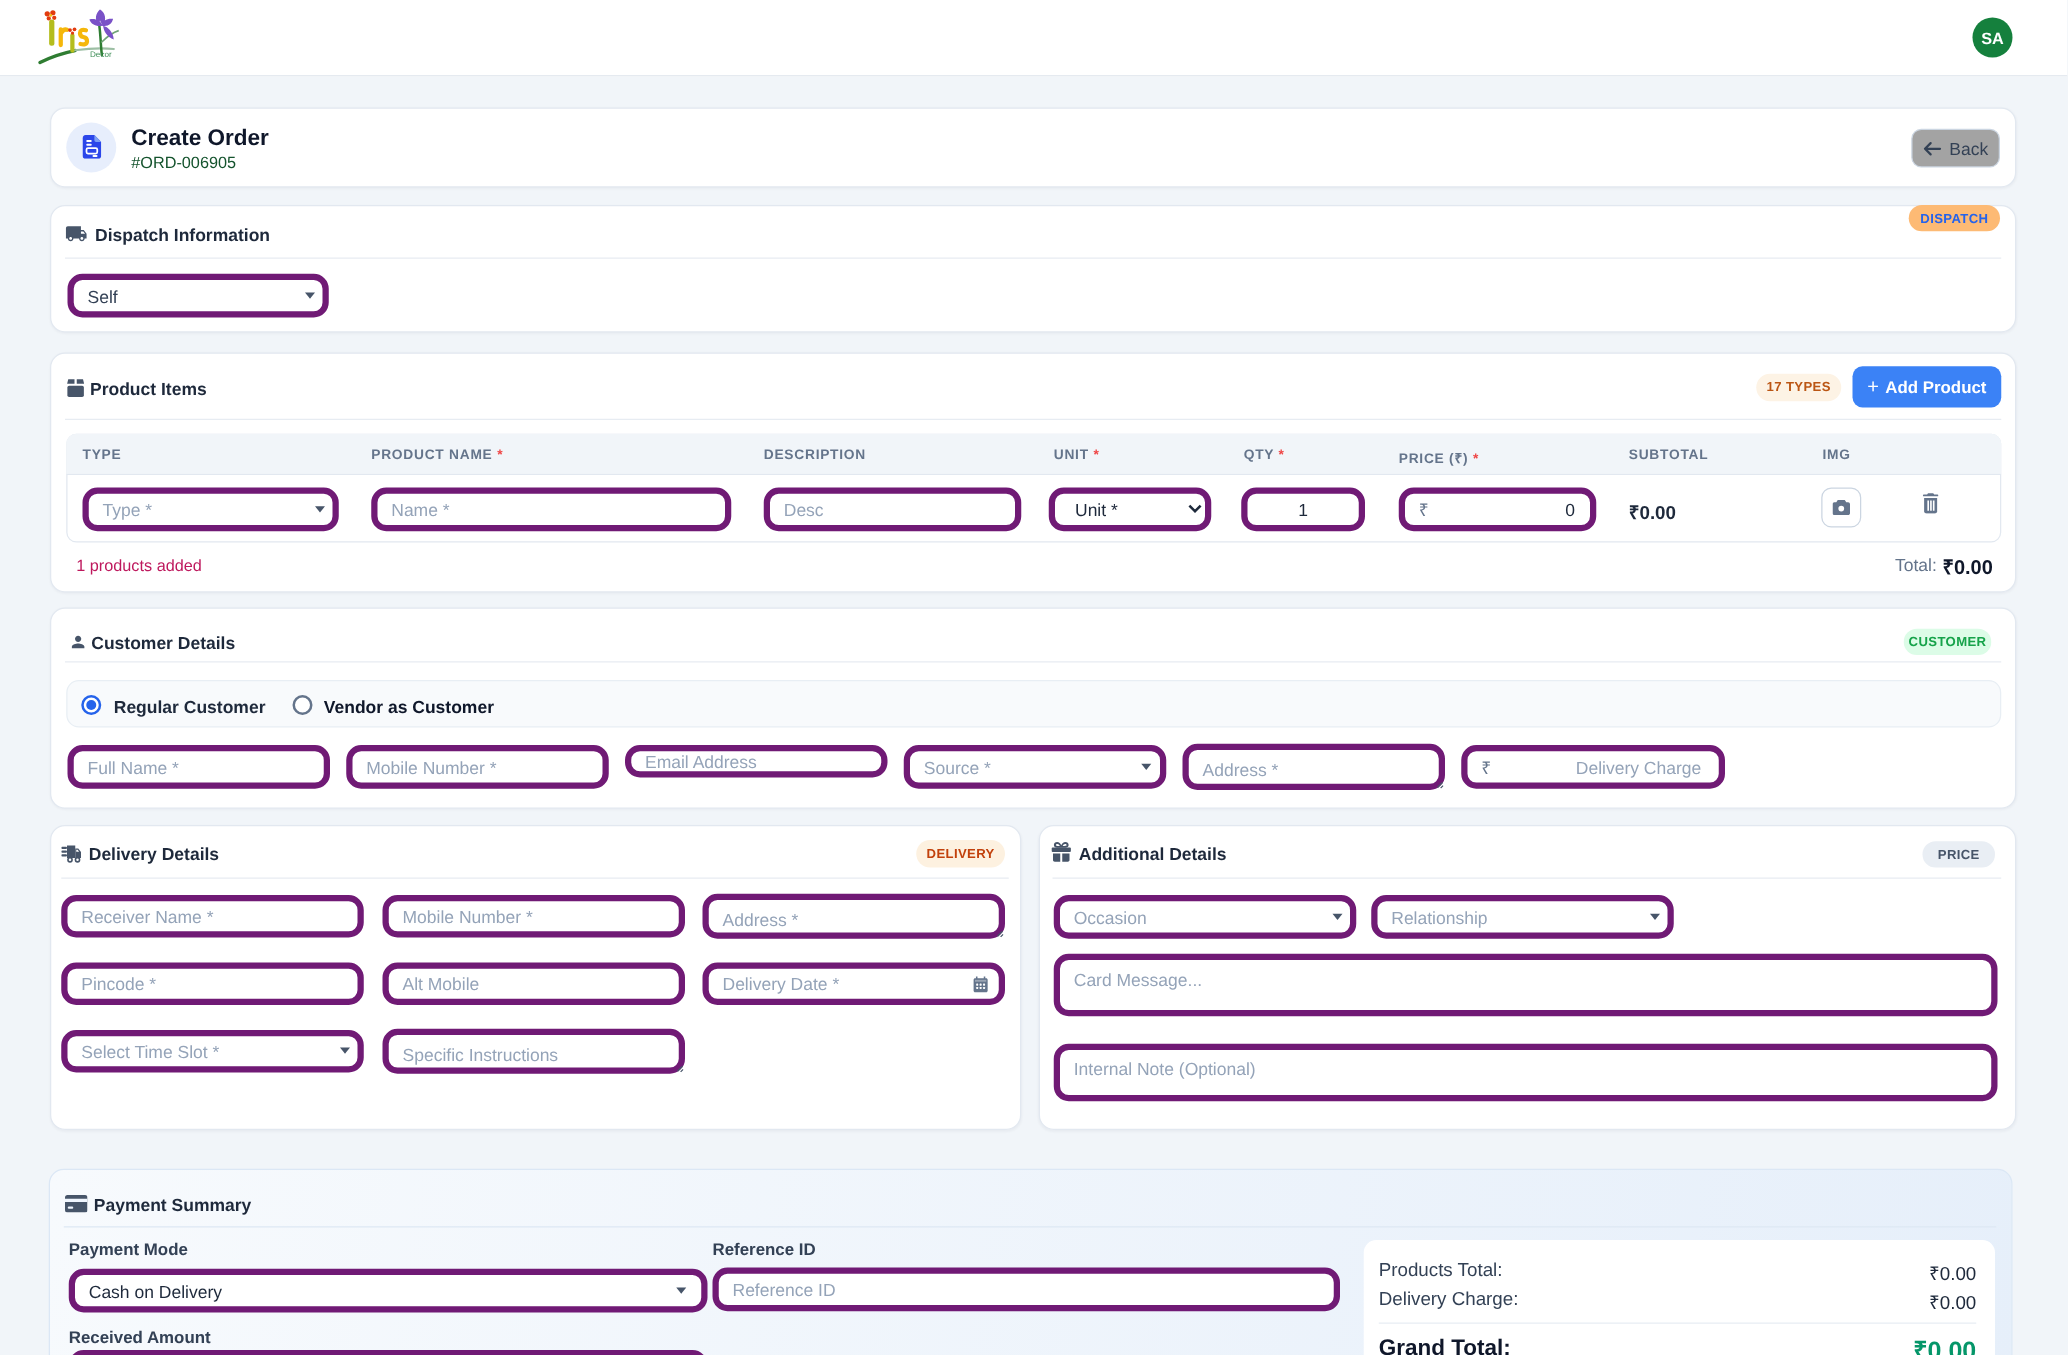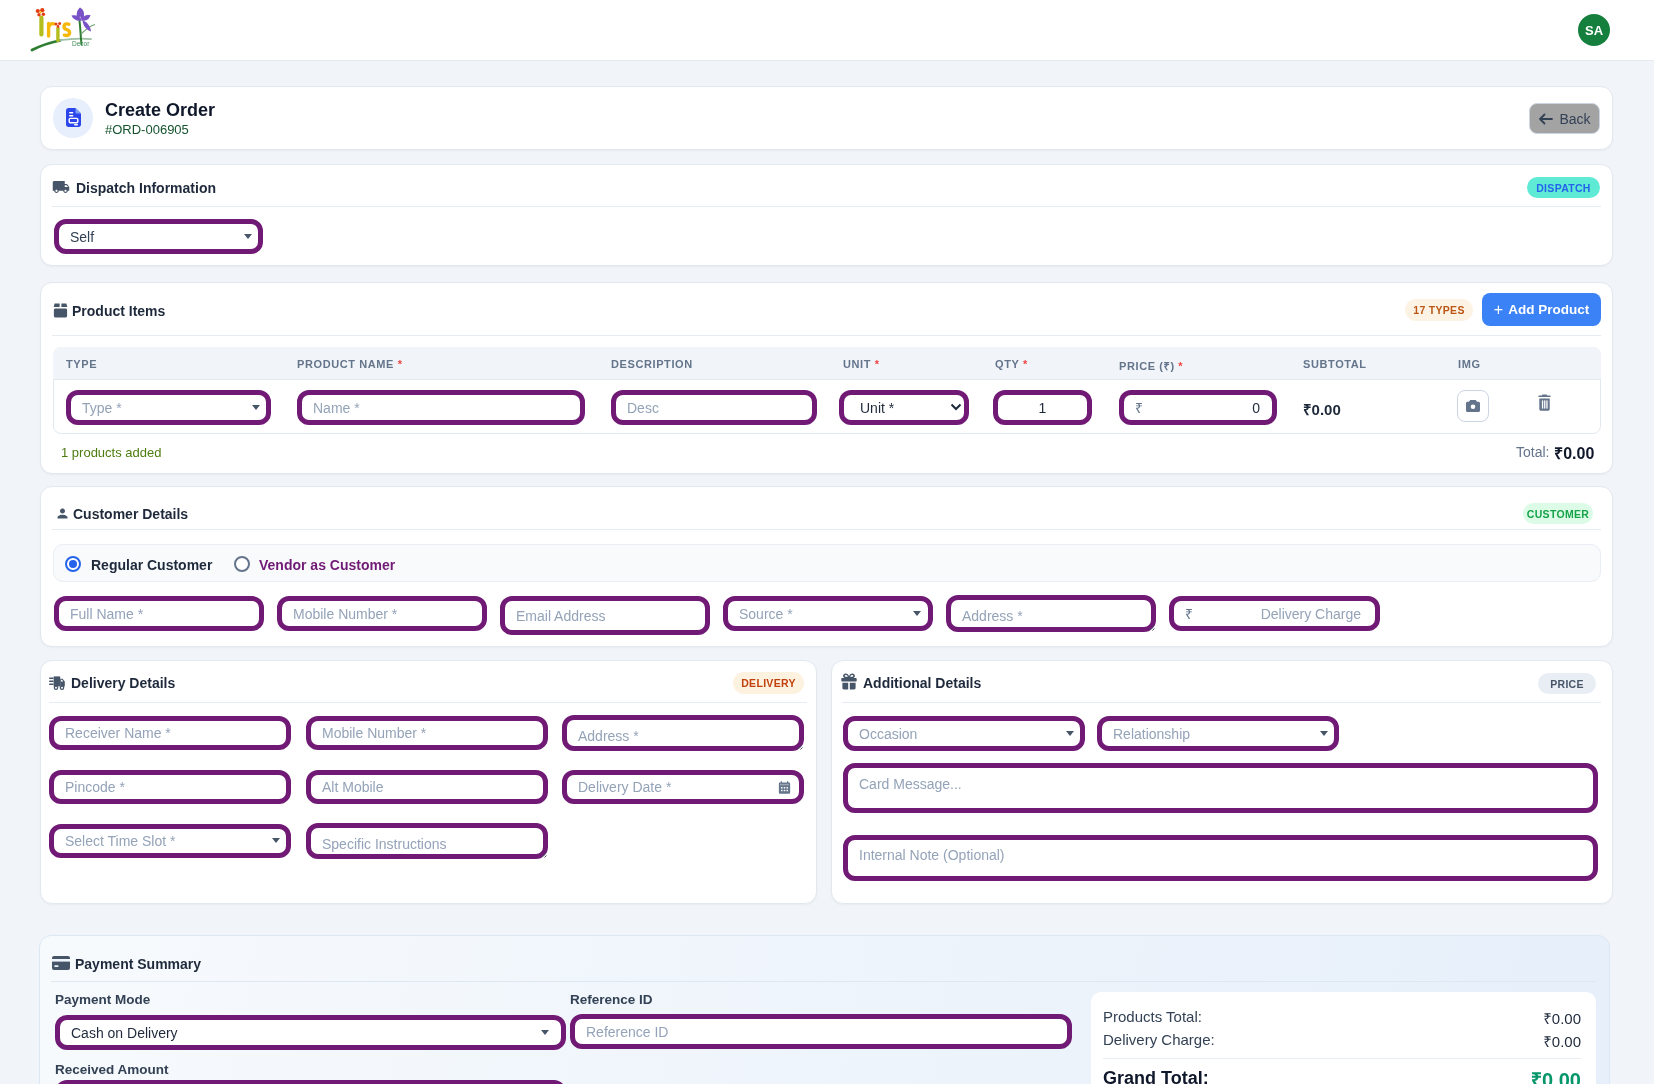--- a/index.html
+++ b/index.html
@@ -75,21 +75,21 @@
 <div class="abs" style="left:105px;top:122px;font-size:13px;color:#14532d;">#ORD-006905</div>
 <div class="abs" style="left:1529px;top:103px;width:71px;height:31px;border:1px solid #cbd5e1;border-radius:8px;background:#a3a3a3;display:flex;align-items:center;justify-content:center;font-size:14px;color:#334155;gap:6px;"><svg width="15" height="12" viewBox="0 0 15 12">
       <path d="M14 6 L2 6 M6.5 1.5 L2 6 L6.5 10.5" stroke="#334155" stroke-width="1.8" fill="none" stroke-linecap="round" stroke-linejoin="round"></path>
     </svg>Back</div>
 
 <div class="card" style="left:40px;top:164px;width:1573px;height:102px;"></div>
 <svg class="abs" style="left:52px;top:178px;" width="18" height="18" viewBox="0 0 24 24">
     <path d="M20 8h-3V4H3c-1.1 0-2 .9-2 2v11h2c0 1.66 1.34 3 3 3s3-1.34 3-3h6c0 1.66 1.34 3 3 3s3-1.34 3-3h2v-5l-3-4zM6 18.5c-.83 0-1.5-.67-1.5-1.5s.67-1.5 1.5-1.5 1.5.67 1.5 1.5-.67 1.5-1.5 1.5zm13.5-9 1.96 2.5H17V9.5h2.5zm-1.5 9c-.83 0-1.5-.67-1.5-1.5s.67-1.5 1.5-1.5 1.5.67 1.5 1.5-.67 1.5-1.5 1.5z" fill="#475569"></path>
   </svg>
 <div class="stitle" style="left:76px;top:180px;">Dispatch Information</div>
-<div class="badge" style="left:1527px;top:177px;width:73px;height:21px;background:#5eead4;color:#2563eb;">DISPATCH</div>
+<div class="badge" style="left:1527px;top:164px;width:73px;height:21px;background:#fdba74;color:#2563eb;">DISPATCH</div>
 <div class="sep" style="left:52px;top:206px;width:1549px;"></div>
 <div class="inp" style="left:54px;top:219px;width:209px;height:35px;">
     <span class="ph" style="color:#334155;">Self</span>
   </div>
 <div class="chev" style="left:244px;top:234px;"></div>
 
 <div class="card" style="left:40px;top:282px;width:1573px;height:192px;"></div>
 <svg class="abs" style="left:53px;top:303px;" width="15" height="15" viewBox="0 0 15 15">
 <g fill="#475569">
 <path d="M1.6 0.4 L6.6 0.4 L6.6 4 L0.7 4 Z"></path>
@@ -143,45 +143,45 @@
 <circle cx="7" cy="6.8" r="2.3" fill="#fff"></circle>
 </svg>
 <svg class="abs" style="left:1538px;top:394px;" width="13" height="17" viewBox="0 0 13 17">
 <path d="M4.4 0.6 L8.6 0.6 L9.3 1.6 L12 1.6 C12.4 1.6 12.7 1.9 12.7 2.3 C12.7 2.7 12.4 3 12 3 L1 3 C0.6 3 0.3 2.7 0.3 2.3 C0.3 1.9 0.6 1.6 1 1.6 L3.7 1.6 Z" fill="#64748b"></path>
 <path d="M1.3 4.4 L11.7 4.4 L11.7 15 C11.7 16 10.9 16.8 9.9 16.8 L3.1 16.8 C2.1 16.8 1.3 16 1.3 15 Z" fill="#64748b"></path>
 <rect x="3.9" y="6.4" width="1.3" height="8.2" fill="#fff"></rect>
 <rect x="6.1" y="6.4" width="1.3" height="8.2" fill="#fff"></rect>
 <rect x="8.3" y="6.4" width="1.3" height="8.2" fill="#fff"></rect>
 </svg>
 
-<div class="abs" style="left:61px;top:445px;font-size:13px;color:#4d7c0f;">1 products added</div>
+<div class="abs" style="left:61px;top:445px;font-size:13px;color:#be185d;">1 products added</div>
 <div class="abs" style="left:1516px;top:444px;font-size:14px;color:#64748b;">Total:</div>
 <div class="abs" style="left:1554px;top:442px;font-size:16px;font-weight:bold;color:#0f172a;">₹0.00</div>
 
 <div class="card" style="left:40px;top:486px;width:1573px;height:161px;"></div>
 <svg class="abs" style="left:55px;top:506px;" width="15" height="15" viewBox="0 0 24 24">
     <path d="M12 12c2.21 0 4-1.79 4-4s-1.79-4-4-4-4 1.79-4 4 1.79 4 4 4zm0 2c-2.67 0-8 1.34-8 4v2h16v-2c0-2.66-5.33-4-8-4z" fill="#475569"></path>
   </svg>
 <div class="stitle" style="left:73px;top:506px;">Customer Details</div>
 <div class="badge" style="left:1523px;top:503px;width:70px;height:21px;background:#dcfce7;color:#16a34a;">CUSTOMER</div>
 <div class="sep" style="left:52px;top:529px;width:1549px;"></div>
 <div class="abs" style="left:53px;top:544px;width:1548px;height:38px;background:#f8fafc;border:1px solid #e8eef4;border-radius:10px;"></div>
 <div class="abs" style="left:65px;top:556px;width:16px;height:16px;border-radius:50%;border:2px solid #2563eb;background:#fff;"></div>
 <div class="abs" style="left:69px;top:560px;width:8px;height:8px;border-radius:50%;background:#2563eb;"></div>
 <div class="abs" style="left:91px;top:557px;font-size:14px;font-weight:bold;color:#1e293b;">Regular Customer</div>
 <div class="abs" style="left:234px;top:556px;width:16px;height:16px;border-radius:50%;border:2px solid #64748b;background:#fff;"></div>
-<div class="abs" style="left:259px;top:557px;font-size:14px;font-weight:bold;color:#701a75;">Vendor as Customer</div>
+<div class="abs" style="left:259px;top:557px;font-size:14px;font-weight:bold;color:#0f172a;">Vendor as Customer</div>
 
 <div class="inp" style="left:54px;top:596px;width:210px;height:35px;">
     <span class="ph">Full Name *</span>
   </div>
 <div class="inp" style="left:277px;top:596px;width:210px;height:35px;">
     <span class="ph">Mobile Number *</span>
   </div>
-<div class="inp" style="left:500px;top:596px;width:210px;height:39px;">
+<div class="inp" style="left:500px;top:596px;width:210px;height:26px;">
     <span class="ph">Email Address</span>
   </div>
 <div class="inp" style="left:723px;top:596px;width:210px;height:35px;">
     <span class="ph">Source *</span>
   </div>
 <div class="chev" style="left:913px;top:611px;"></div>
 <div class="inp" style="left:946px;top:595px;width:210px;height:37px;align-items:flex-start;">
     <span class="ph" style="padding-top:8px;">Address *</span>
   </div>
 <div class="inp" style="left:1169px;top:596px;width:211px;height:35px;">

